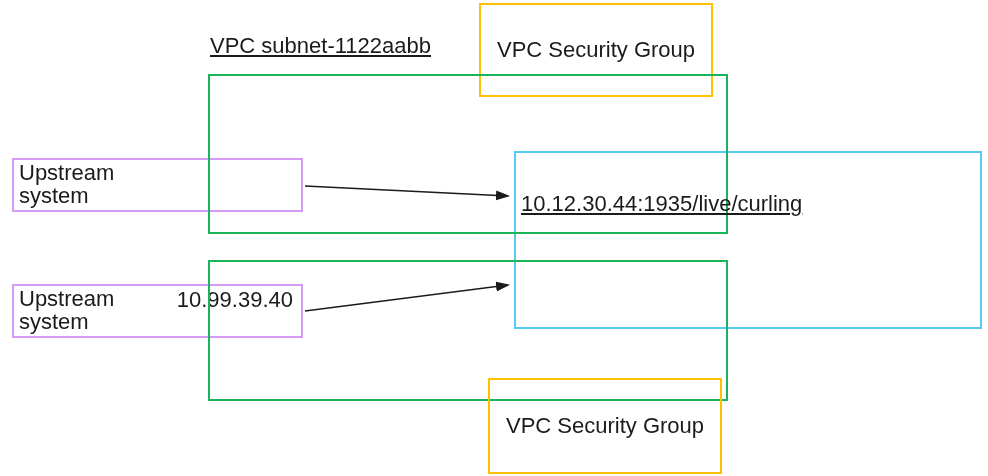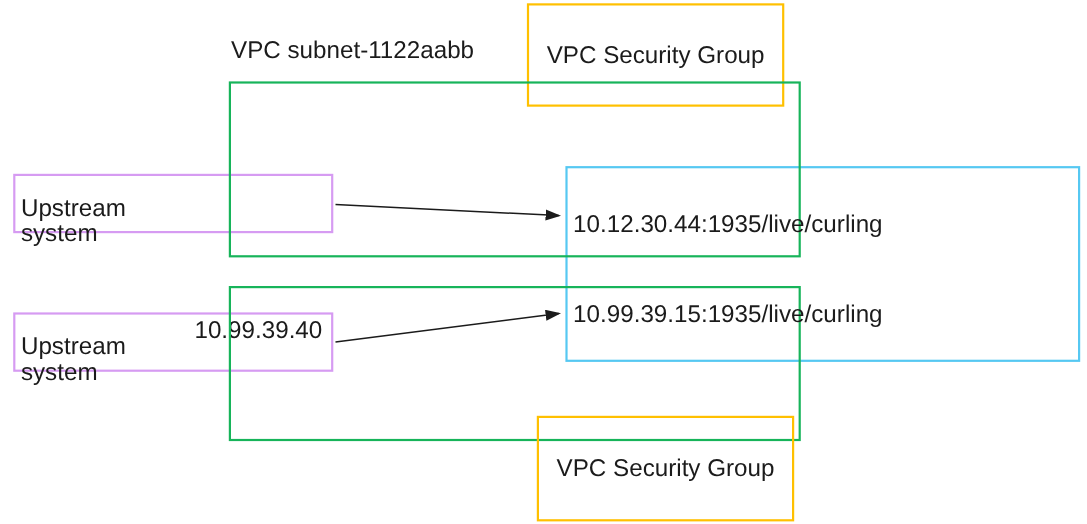--- a/index.html
+++ b/index.html
@@ -25,39 +25,39 @@
   .gold-box   { border: 2px solid var(--gold, #ffc000); text-align: center; }
   .purple-box { border: 2px solid var(--purple, #d69bf2); z-index: 1; }
   .cyan-box   { border: 2px solid var(--cyan, #56c8f2); z-index: 3; }
 
   .lbl {
     position: absolute;
     font-size: 22px;
     line-height: 24px;
     white-space: nowrap;
     z-index: 6;
+    text-decoration: underline;
   }
   .gold-box .lbl-center {
     width: 100%;
     height: 100%;
     display: flex;
     align-items: center;
     justify-content: center;
     font-size: 22px;
     white-space: nowrap;
   }
   .upstream-label {
     position: absolute;
     left: 5px;
     top: 1px;
     width: 110px;
     font-size: 22px;
     line-height: 23px;
     z-index: 6;
-    margin-top: 16px;
   }
   .ip-val {
     position: absolute;
     right: 8px;
     font-size: 22px;
     line-height: 23px;
     white-space: nowrap;
     z-index: 6;
   }
   #arrows {
@@ -83,21 +83,20 @@
 
   <div class="box purple-box" style="left:12px; top:158px; width:291px; height:54px;">
     <div class="upstream-label">Upstream system</div>
   </div>
 
   <div class="box cyan-box" style="left:514px; top:151px; width:468px; height:178px;"></div>
 
 
   <div class="lbl" style="left:521px; top:192px;">10.12.30.44:1935/live/curling</div>
 
-  <div class="lbl" style="left:521px; top:274px;">10.99.39.15:1935/live/curling</div>
 
   <div class="box green-box" style="left:208px; top:260px; width:520px; height:141px;"></div>
 
   <div class="box purple-box" style="left:12px; top:284px; width:291px; height:54px;">
     <div class="upstream-label">Upstream system</div>
     <div class="ip-val" style="top:2px;">10.99.39.40</div>
   </div>
 
   <div class="box gold-box" style="left:488px; top:378px; width:234px; height:96px; z-index:5;">
     <div class="lbl-center">VPC Security Group</div>

